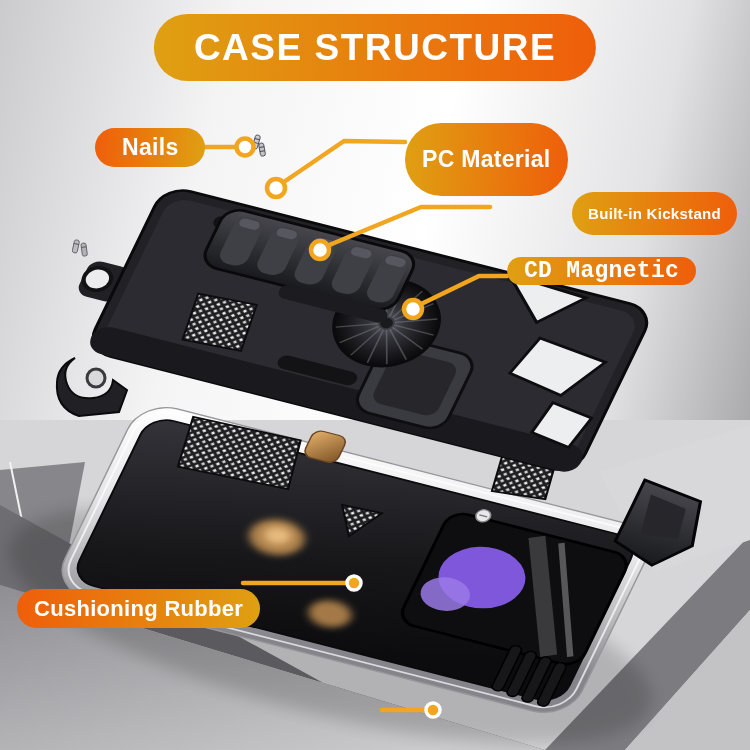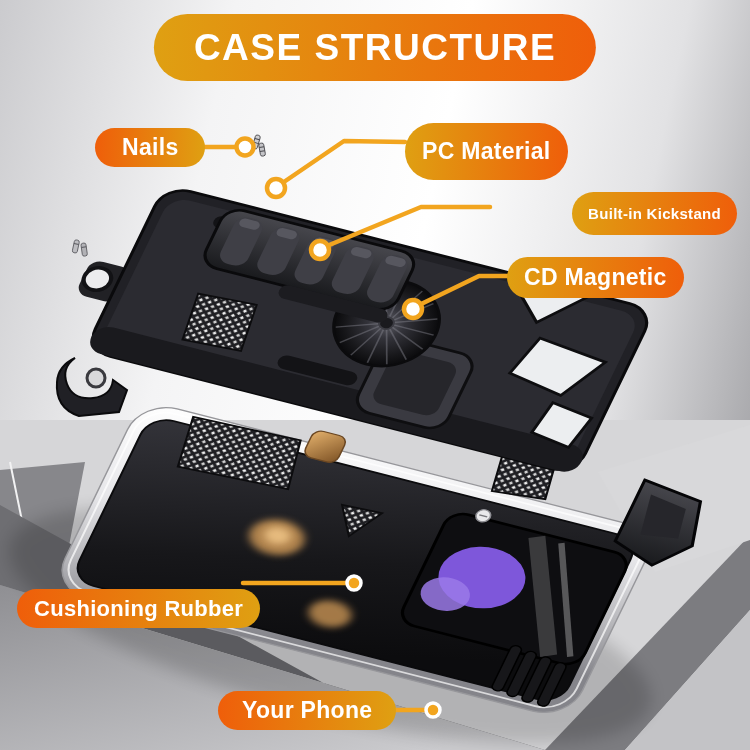--- a/index.html
+++ b/index.html
@@ -12,23 +12,23 @@
   .pill{
     position:absolute;display:flex;align-items:center;justify-content:center;
     padding:0 22px;border-radius:999px;color:#fff;font-weight:bold;
     white-space:nowrap;font-size:23px;letter-spacing:.3px;
   }
   .grad-go{background:linear-gradient(92deg,var(--pill-gold),var(--pill-orange));}
   .grad-og{background:linear-gradient(92deg,var(--pill-orange),var(--pill-gold));}
   #banner{left:50%;top:14px;transform:translateX(-50%);height:51px;
     font-size:37px;letter-spacing:1.5px;padding:8px 40px;}
   #pill-nails{left:95px;top:128px;height:39px;padding:0 27px;}
-  #pill-pc{left:405px;top:123px;height:41px;padding:8px 17px;}
+  #pill-pc{left:405px;top:123px;height:41px;padding:16px 17px;}
   #pill-kick{right:13px;top:192px;height:43px;font-size:15px;padding:0 16px;}
-  #pill-cd{left:507px;top:257px;height:41px;padding:0 17px;}
+  #pill-cd{left:507px;top:257px;height:28px;padding:0 17px;font-family:Liberation Mono, monospace;}
   #pill-cushion{left:17px;top:563px;height:39px;font-size:22px;padding:0 17px;margin-top:26px;}
   #pill-phone{left:218px;top:691px;height:39px;padding:0 24px;}
   .lead{stroke:var(--leader);stroke-width:4.5;fill:none;stroke-linecap:round;stroke-linejoin:round;}
   .dot-open{fill:#ffffff;stroke:var(--leader);stroke-width:4.5;}
   .dot-filled{fill:var(--leader);stroke:#ffffff;stroke-width:3.5;}
 </style>
 </head>
 <body>
 
 <div id="stage">
@@ -234,14 +234,13 @@
       <circle class="dot-filled" cx="433" cy="710" r="7"></circle>
     </g>
   </svg>
 
   <div id="banner" class="pill grad-go">CASE STRUCTURE</div>
   <div id="pill-nails" class="pill grad-og">Nails</div>
   <div id="pill-pc" class="pill grad-go">PC Material</div>
   <div id="pill-kick" class="pill grad-go">Built-in Kickstand</div>
   <div id="pill-cd" class="pill grad-go">CD Magnetic</div>
   <div id="pill-cushion" class="pill grad-og">Cushioning Rubber</div>
-  <div id="pill-phone" class="pill grad-og">Your Phone</div>
 </div>
 
 </body></html>

